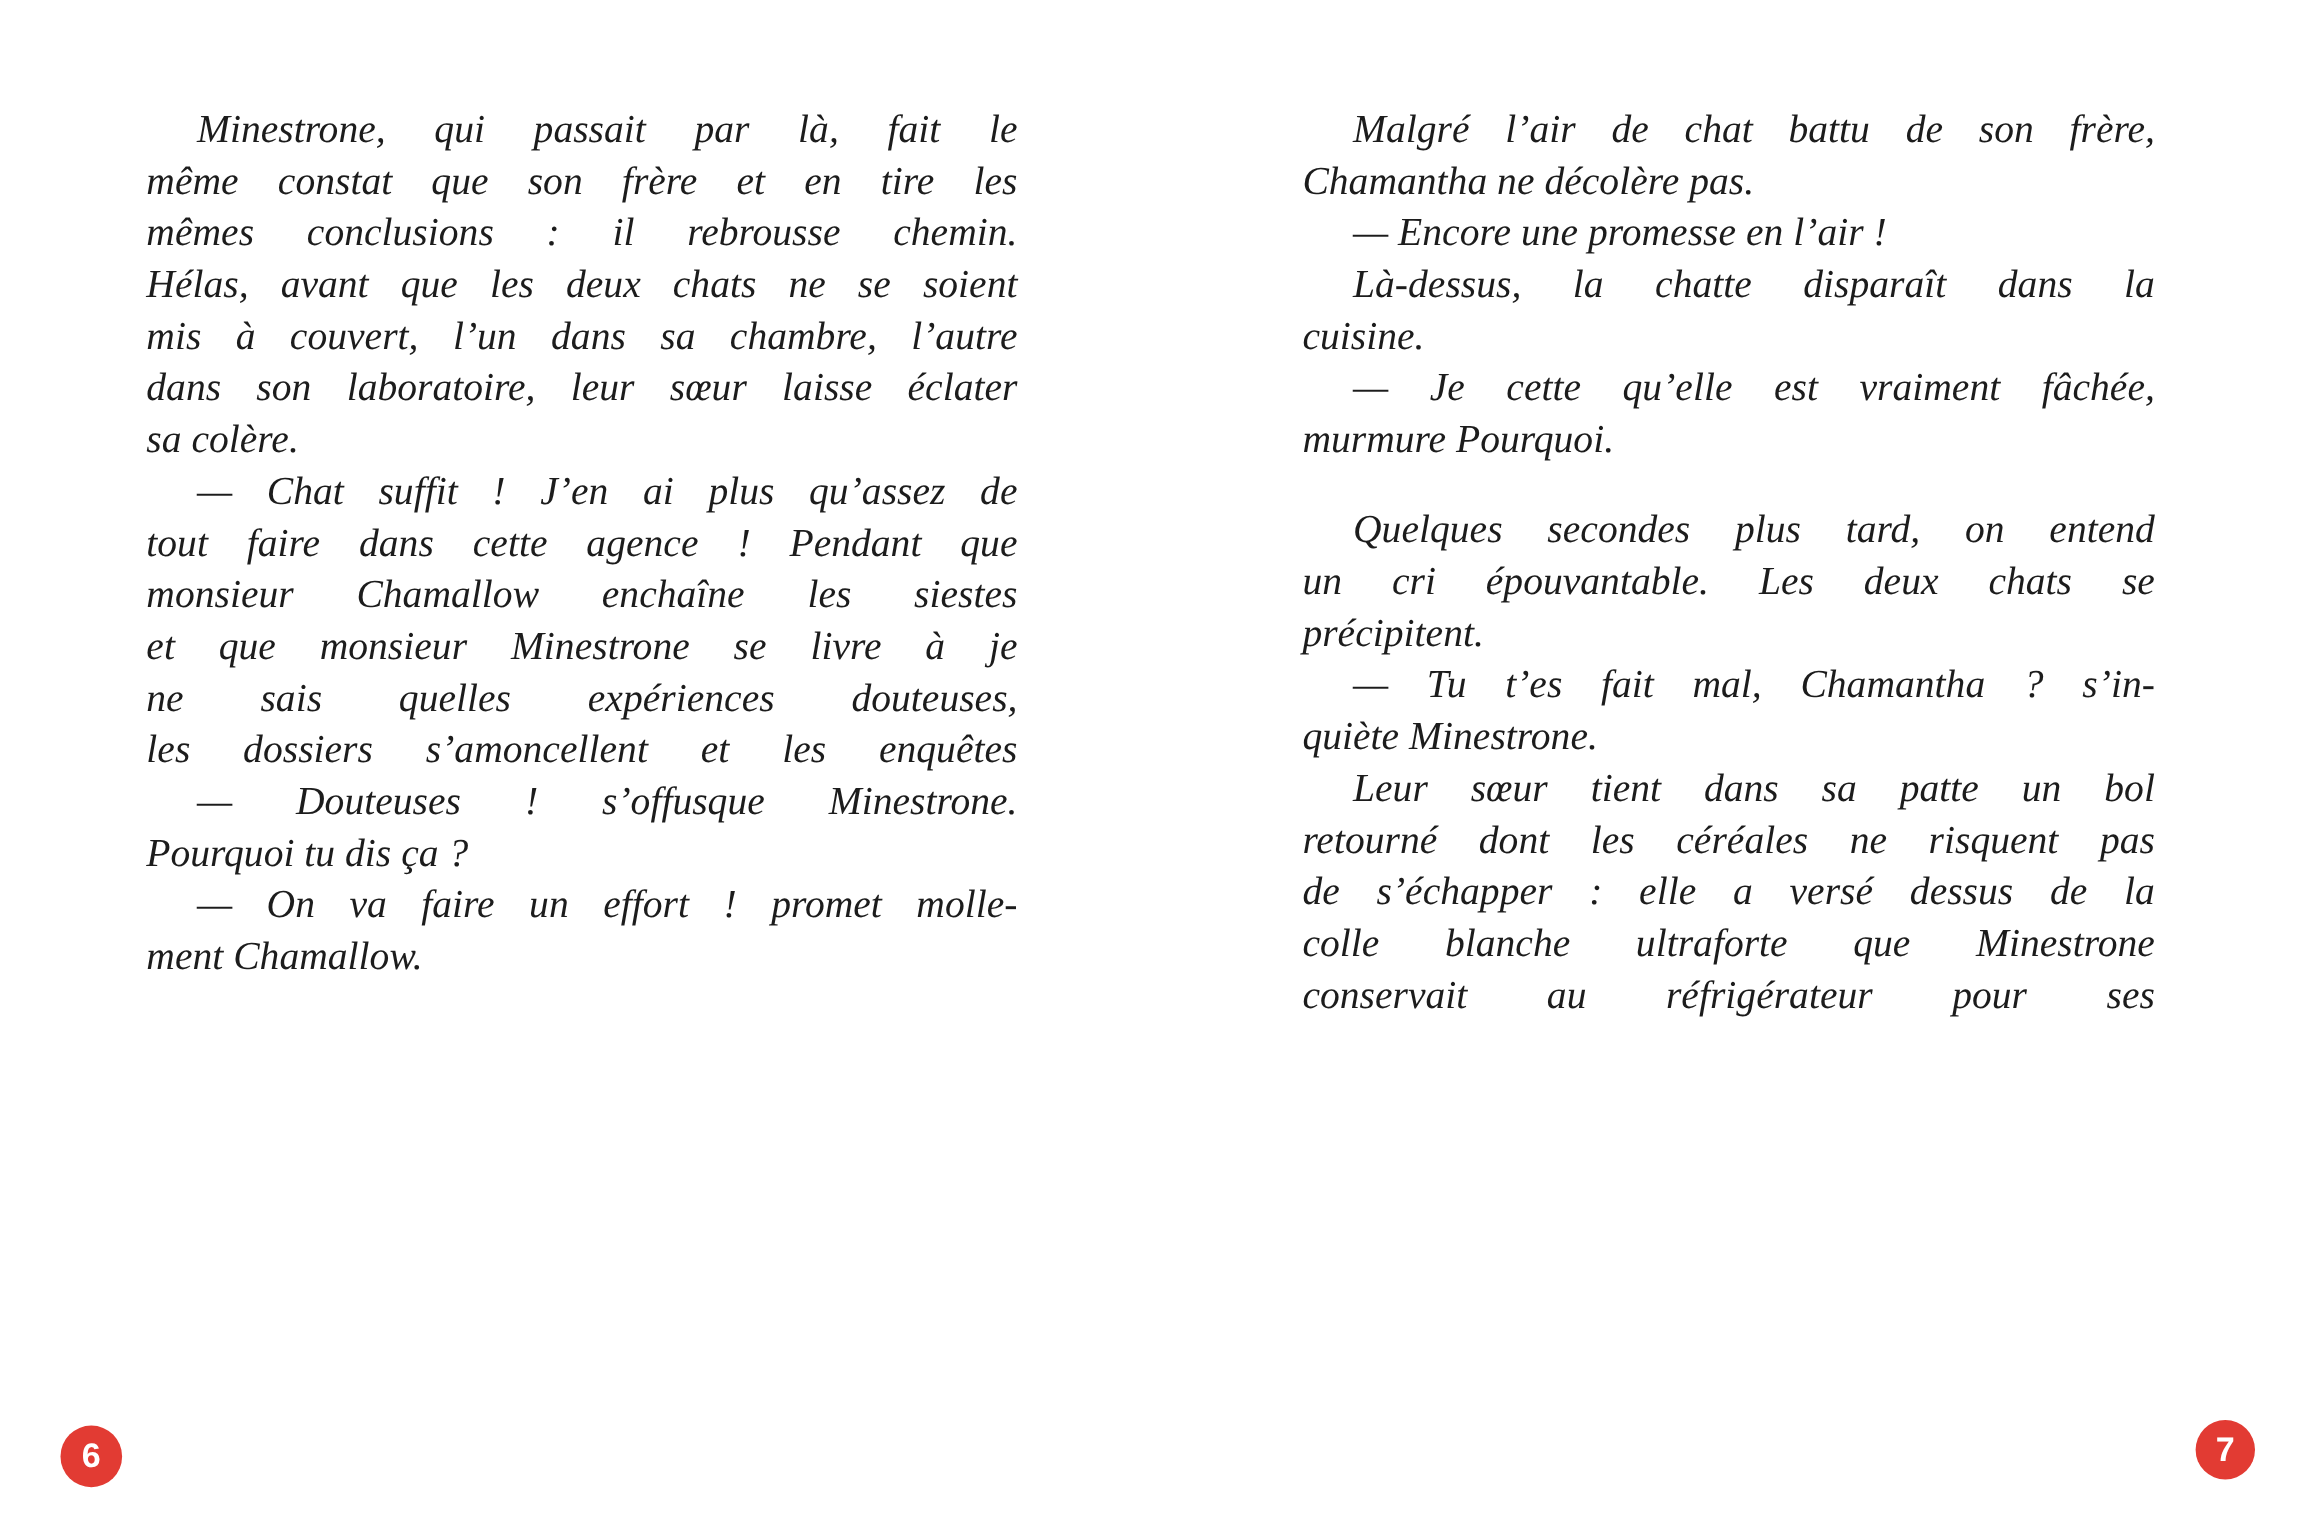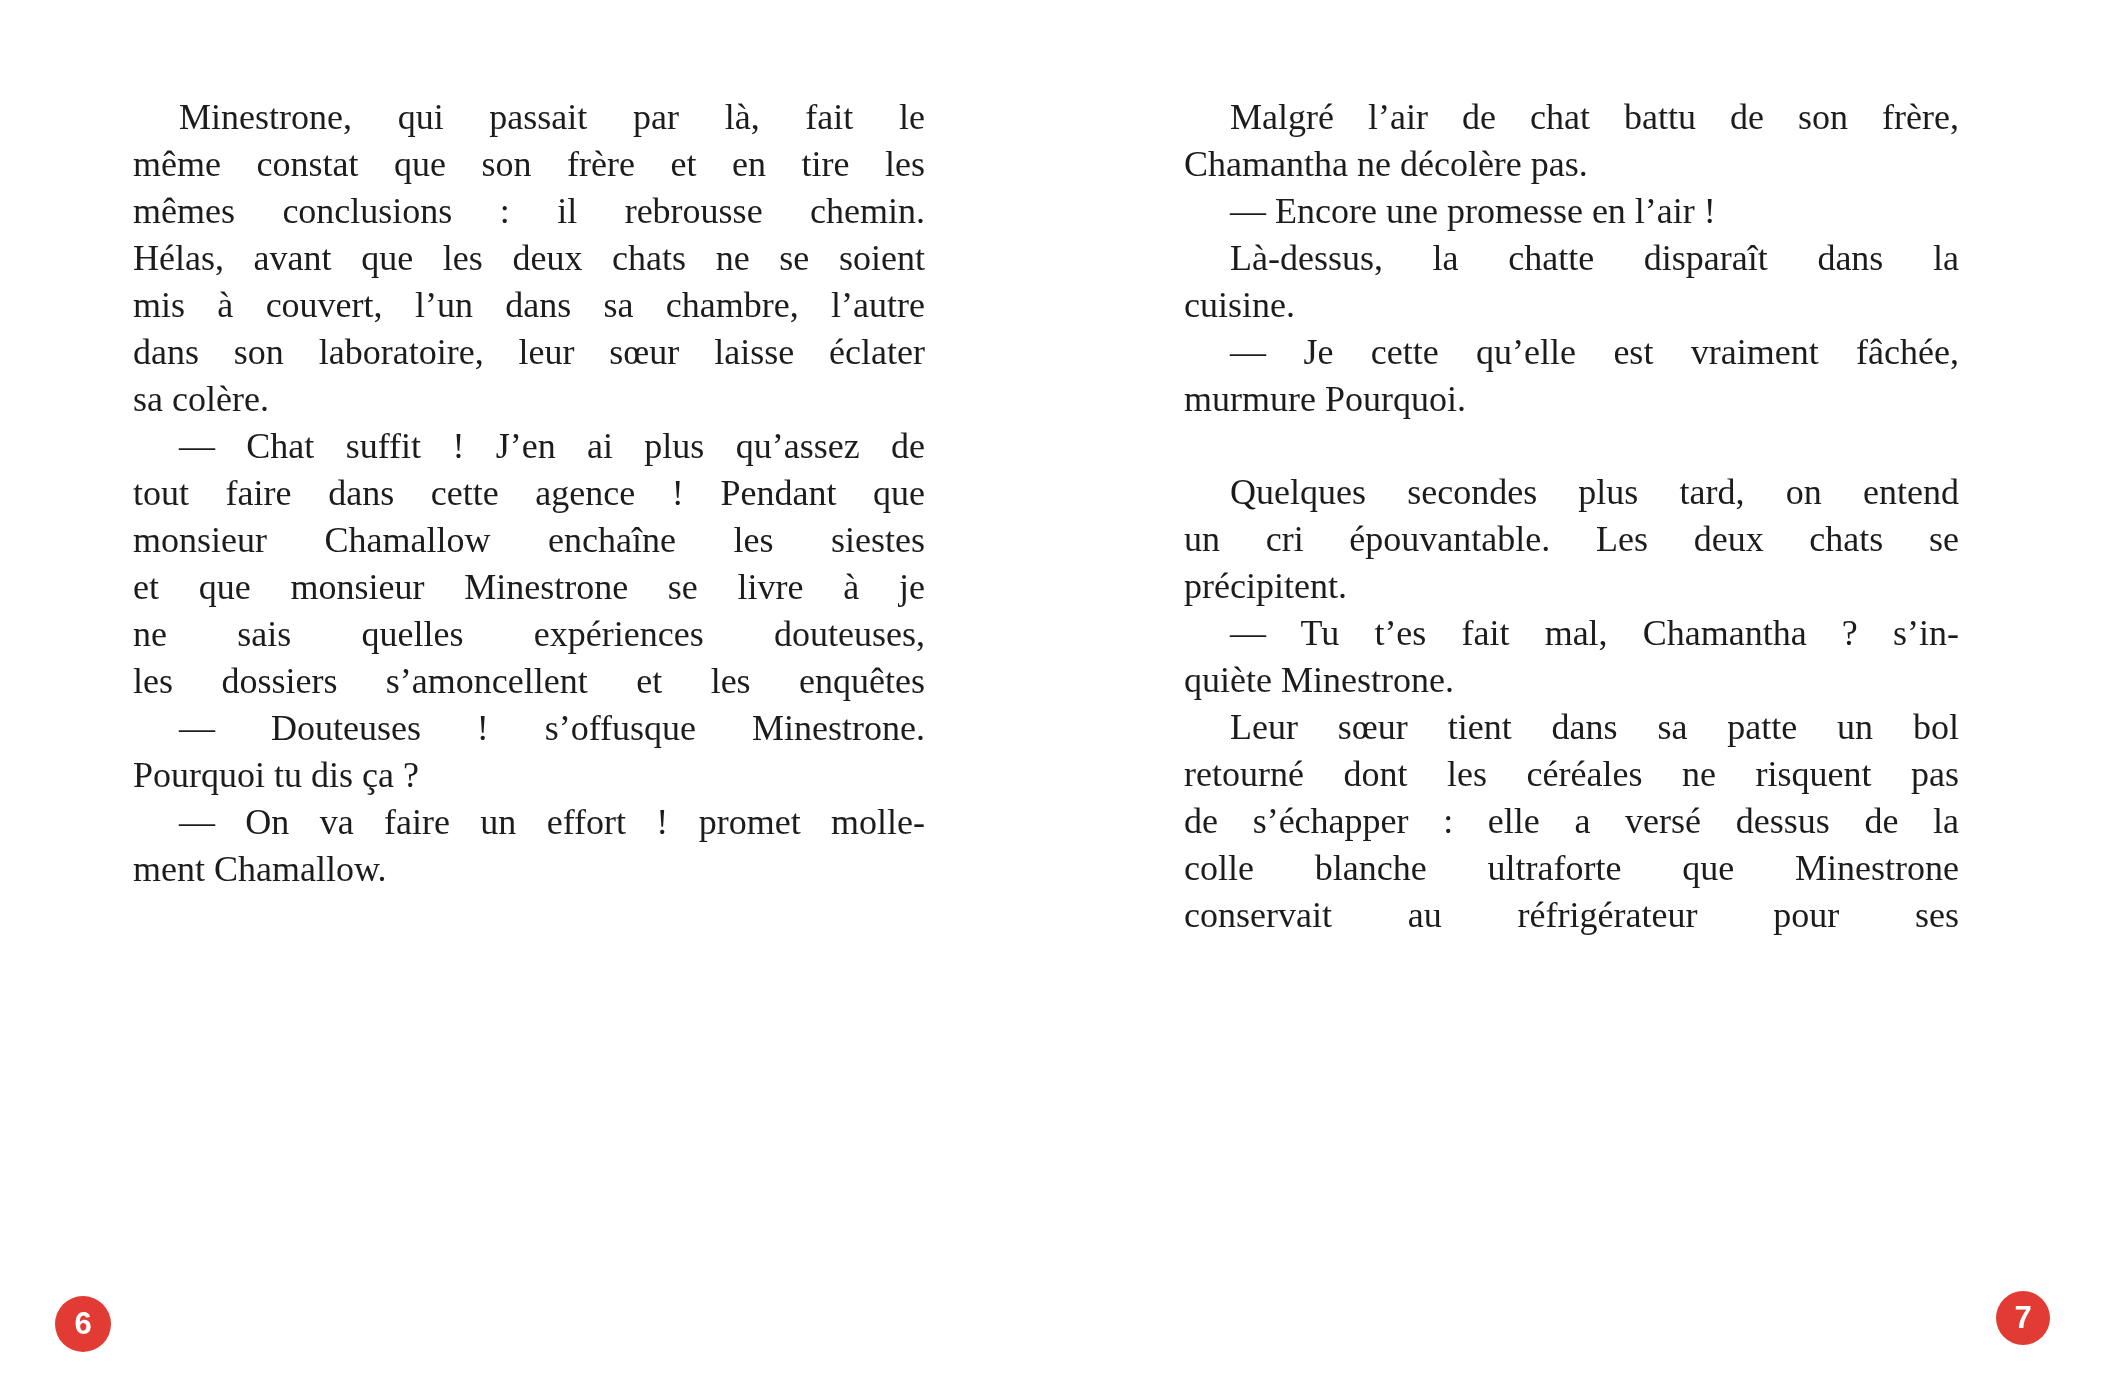--- a/index.html
+++ b/index.html
@@ -13,28 +13,28 @@
   .spread{position:absolute;inset:0;}
   .col{
     position:absolute;
     top:94px;
     color:#1c1c1c;
     font-size:36px;
     line-height:47px;
   }
   .col-left{left:133px;width:792px;}
   .col-right{left:1184px;width:775px;}
-  .para{margin:0;}
+  .para{margin:0;font-style:italic;}
   .para .line{
     text-align:justify;
     text-align-last:justify;
   }
   .para .line.first{text-indent:46px;}
   .para .line.last{text-align-last:left;}
-  .para.gap-above{margin-top:46px;}
+  .para.gap-above{margin-top:35px;}
   .badge{
     position:absolute;
     border-radius:50%;
     background:#e23b33;
     color:#ffffff;
     font-family:"Liberation Sans","DejaVu Sans",sans-serif;
     font-weight:700;
     font-size:31px;
     display:flex;
     align-items:center;

